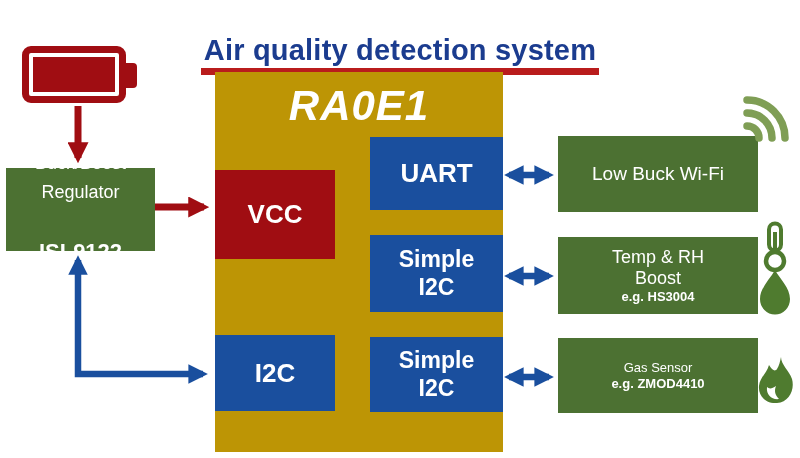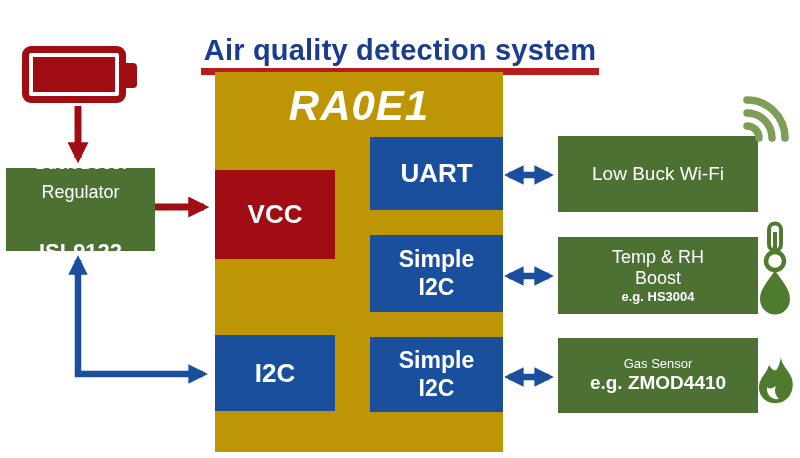--- a/index.html
+++ b/index.html
@@ -34,21 +34,21 @@
   
   .periph{left:558px;width:200px;background:#4c7132;}
   .wifi-box{top:136px;height:76px;}
   .wifi-box .l1{font-size:19px;}
   .wifi-box .l2{font-size:17px;}
   .temp-box{top:237px;height:77px;line-height:1.18;text-align:center;}
   .temp-box .l1,.temp-box .l2{font-size:18px;}
   .temp-box .l3{font-size:13px;font-weight:bold;}
   .gas-box{top:338px;height:75px;line-height:1.2;}
   .gas-box .l1{font-size:13px;}
-  .gas-box .l2{font-size:19px;font-weight:bold;}
+  .gas-box .l2{font-size:13px;font-weight:bold;}
   
   .bat-body{
     position:absolute;left:22px;top:46px;width:104px;height:57px;
     border:7px solid #a00d12;border-radius:9px;padding:4px;box-sizing:border-box;background:#fff;
   }
   .bat-fill{width:100%;height:100%;background:#a00d12;}
   .bat-nub{position:absolute;left:126px;top:63px;width:11px;height:25px;background:#a00d12;border-radius:0 4px 4px 0;}
   
   .overlay{position:absolute;left:0;top:0;pointer-events:none;}
   .icon{position:absolute;}

